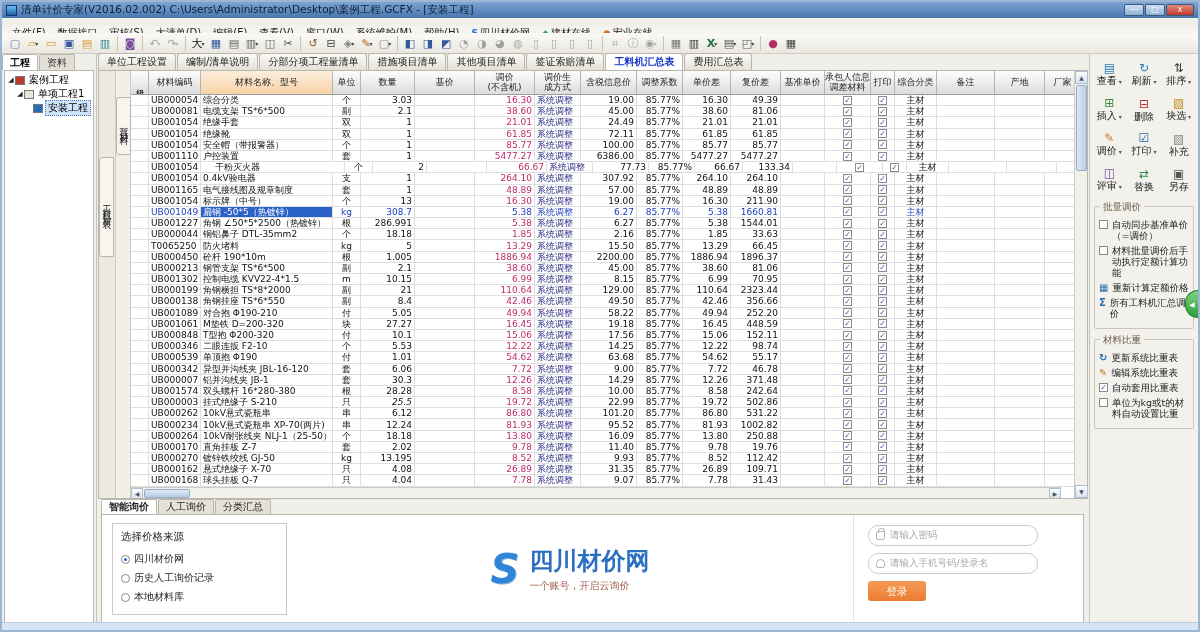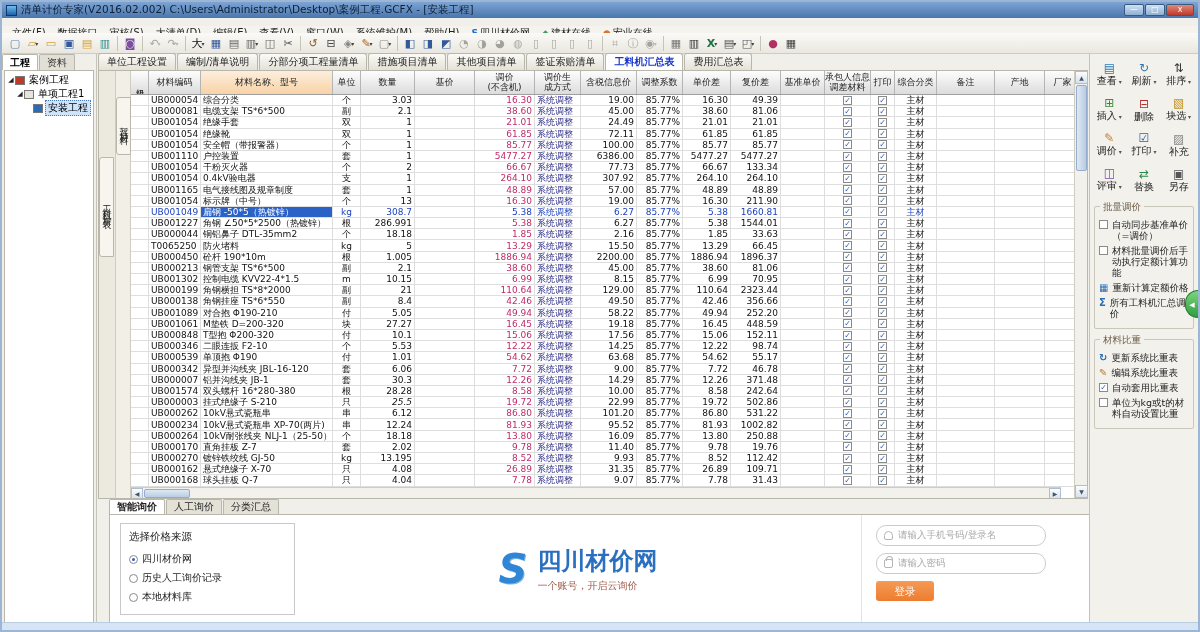--- a/index.html
+++ b/index.html
@@ -58,21 +58,21 @@
   .grow.sel .gcell{color:#1b3fbf;}
   .grow.sel .gcell.namecell{background:#2a62c8;color:#fff;}
   .cb{width:9px;height:9px;border:1px solid #8a8a8a;background:#fff;font-size:8px;line-height:8px;text-align:center;color:#2a5fb0;display:inline-block;}
   .vsb{width:13px;background:#f2f1ec;border-left:1px solid #cfccc2;flex:none;position:relative;}
   .sbtn{position:absolute;left:0;width:13px;height:13px;background:linear-gradient(#fdfdfd,#d8e2ef);border:1px solid #aebfd4;font-size:6px;text-align:center;line-height:11px;color:#456;}
   .vthumb{position:absolute;left:1px;top:14px;width:11px;height:86px;background:linear-gradient(90deg,#dfe8f3,#b9cce4);border:1px solid #95accb;border-radius:2px;}
   .hsb{position:absolute;left:0;bottom:0;height:11px;background:#f2f1ec;border-top:1px solid #cfccc2;display:flex;align-items:center;}
   .hthumb{width:46px;height:9px;background:linear-gradient(#dfe8f3,#b9cce4);border:1px solid #95accb;border-radius:2px;margin-left:1px;}
   .hbtn{width:12px;height:11px;font-size:6px;line-height:10px;text-align:center;background:linear-gradient(#fdfdfd,#d8e2ef);border:1px solid #aebfd4;color:#456;flex:none;}
   
-  .bpanel{position:absolute;left:8px;top:445px;width:990px;height:131px;background:#f0efe9;}
+  .bpanel{position:absolute;left:0;top:445px;width:990px;height:131px;background:#f0efe9;}
   .btabs{display:flex;height:15px;align-items:flex-end;padding-left:3px;}
   .btab{padding:0 7px;font-size:10px;border:1px solid #b9b6ac;border-bottom:none;background:#e4e1d7;border-radius:2px 2px 0 0;margin-right:1px;color:#222;}
   .btab.act{background:#fff;font-weight:bold;}
   .bcontent{position:absolute;left:3px;top:15px;right:4px;bottom:6px;background:#fff;border:1px solid #b9b6ac;display:flex;}
   .srcbox{width:175px;margin:8px 0 8px 10px;border:1px solid #c9c9c9;padding:6px 8px;font-size:10px;color:#222;flex:none;}
   .srctitle{font-size:10.5px;margin-bottom:8px;}
   .radio{display:flex;align-items:center;gap:4px;margin:5px 0;white-space:nowrap;}
   .rdot{width:9px;height:9px;border-radius:50%;border:1px solid #8a8a8a;background:#fff;flex:none;position:relative;}
   .radio.on .rdot::after{content:"";position:absolute;left:2px;top:2px;width:3px;height:3px;border-radius:50%;background:#2a62c8;}
   .logoarea{flex:1;display:flex;align-items:center;justify-content:center;gap:10px;}
@@ -518,21 +518,21 @@
                   <span class="cb">✓</span>
                 </div>
                 <div class="gcell c" style="width: 42px;">主材</div>
                 <div class="gcell " style="width: 58px;"></div>
                 <div class="gcell " style="width: 50px;"></div>
                 <div class="gcell " style="width: 36px;"></div>
               </div>
               <div class="grow">
                 <div class="gcell" style="width: 18px;"></div>
                 <div class="gcell " style="width: 52px;">UB001054</div>
-                <div class="gcell  namecell" style="width: 132px;">干粉灭火器</div>
+                <div class="gcell  namecell" style="width: 132px; margin-left: 12px;">干粉灭火器</div>
                 <div class="gcell c" style="width: 28px;">个</div>
                 <div class="gcell r" style="width: 54px;">2</div>
                 <div class="gcell r" style="width: 60px;"></div>
                 <div class="gcell r price" style="width: 60px;">66.67</div>
                 <div class="gcell  method" style="width: 46px;">系统调整</div>
                 <div class="gcell r" style="width: 56px;">77.73</div>
                 <div class="gcell r" style="width: 46px;">85.77%</div>
                 <div class="gcell r" style="width: 48px;">66.67</div>
                 <div class="gcell r" style="width: 50px;">133.34</div>
                 <div class="gcell r" style="width: 44px;"></div>
@@ -1287,26 +1287,26 @@
           </div>
           <div class="logoarea">
             <span class="logoS">S</span>
             <span class="logotxt">
               <div class="t1">四川材价网</div>
               <div class="t2">一个账号，开启云询价</div>
             </span>
           </div>
           <div class="loginbox">
             <div class="linput">
+              <span class="iicon lock"></span>
+              <span class="ph">请输入密码</span>
+            </div>
+            <div class="linput">
               <span class="iicon"></span>
               <span class="ph">请输入手机号码/登录名</span>
-            </div>
-            <div class="linput">
-              <span class="iicon lock"></span>
-              <span class="ph">请输入密码</span>
             </div>
             <div class="lbtn">登录</div>
           </div>
         </div>
       </div>
     </div>
 
     <div class="rpanel">
       <div class="rbtns">
           <div class="rbtn">

